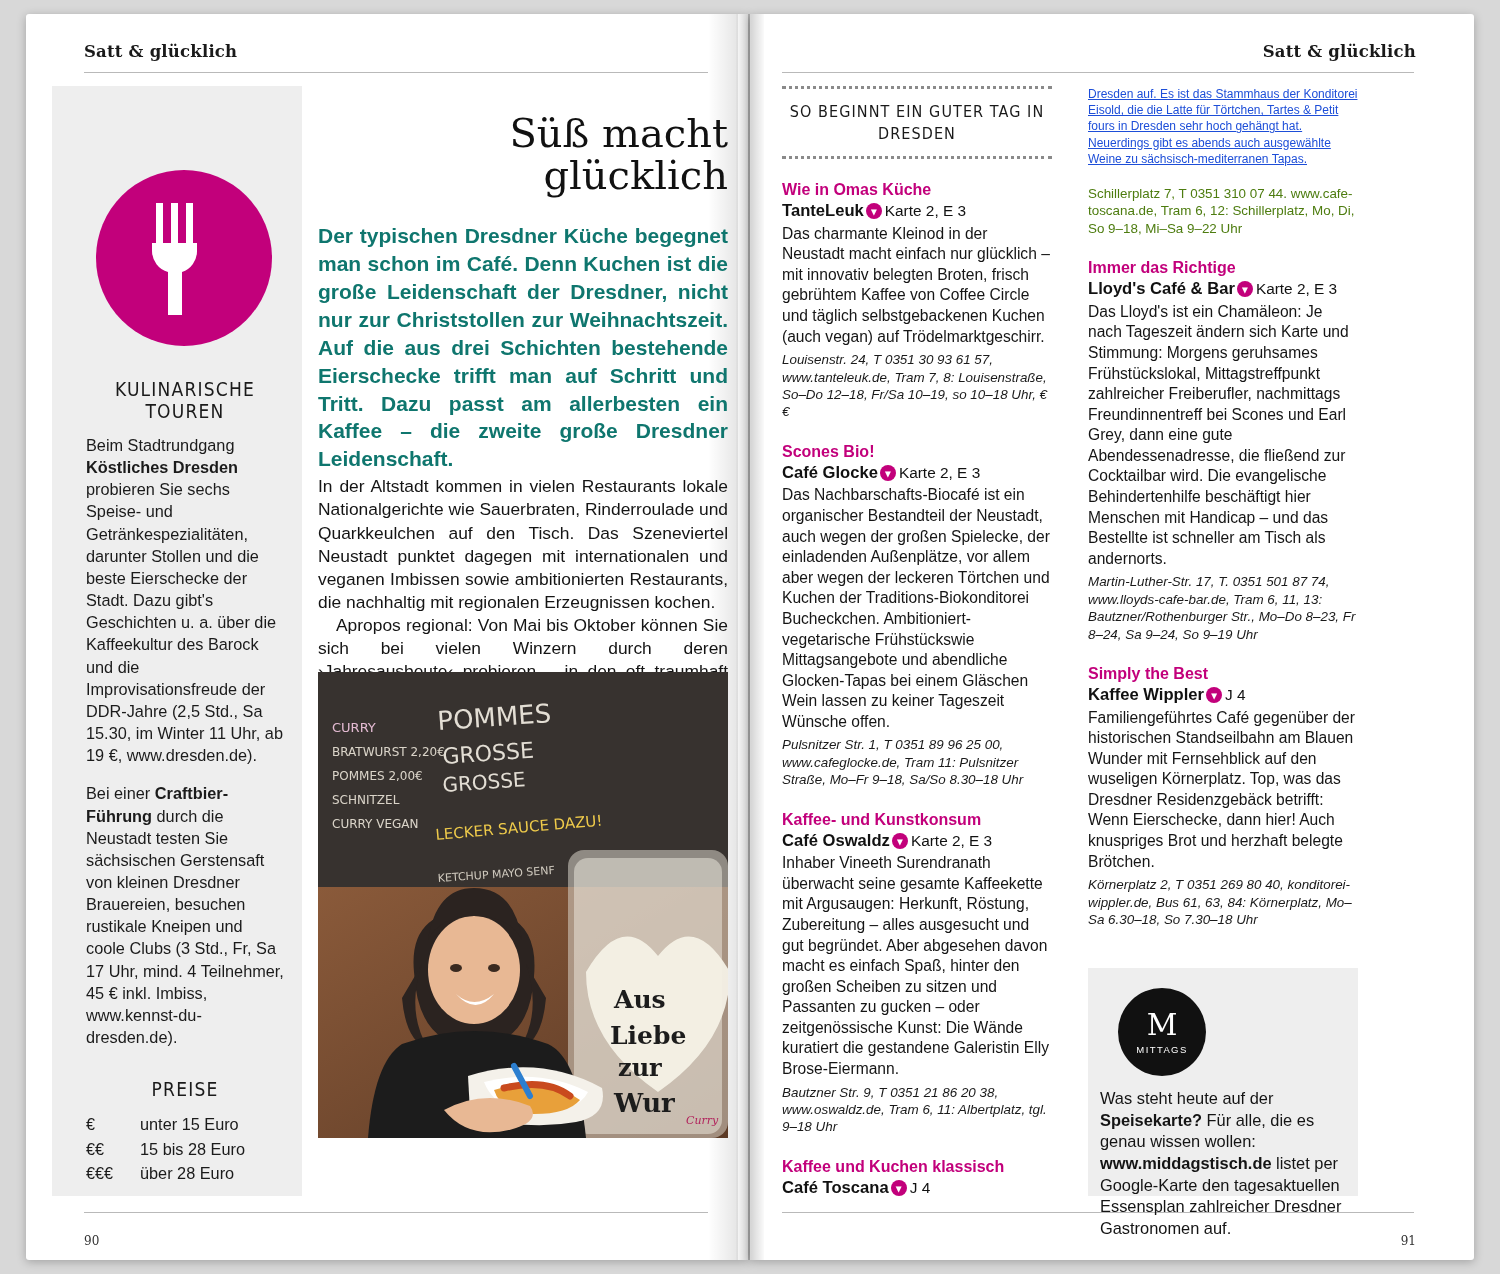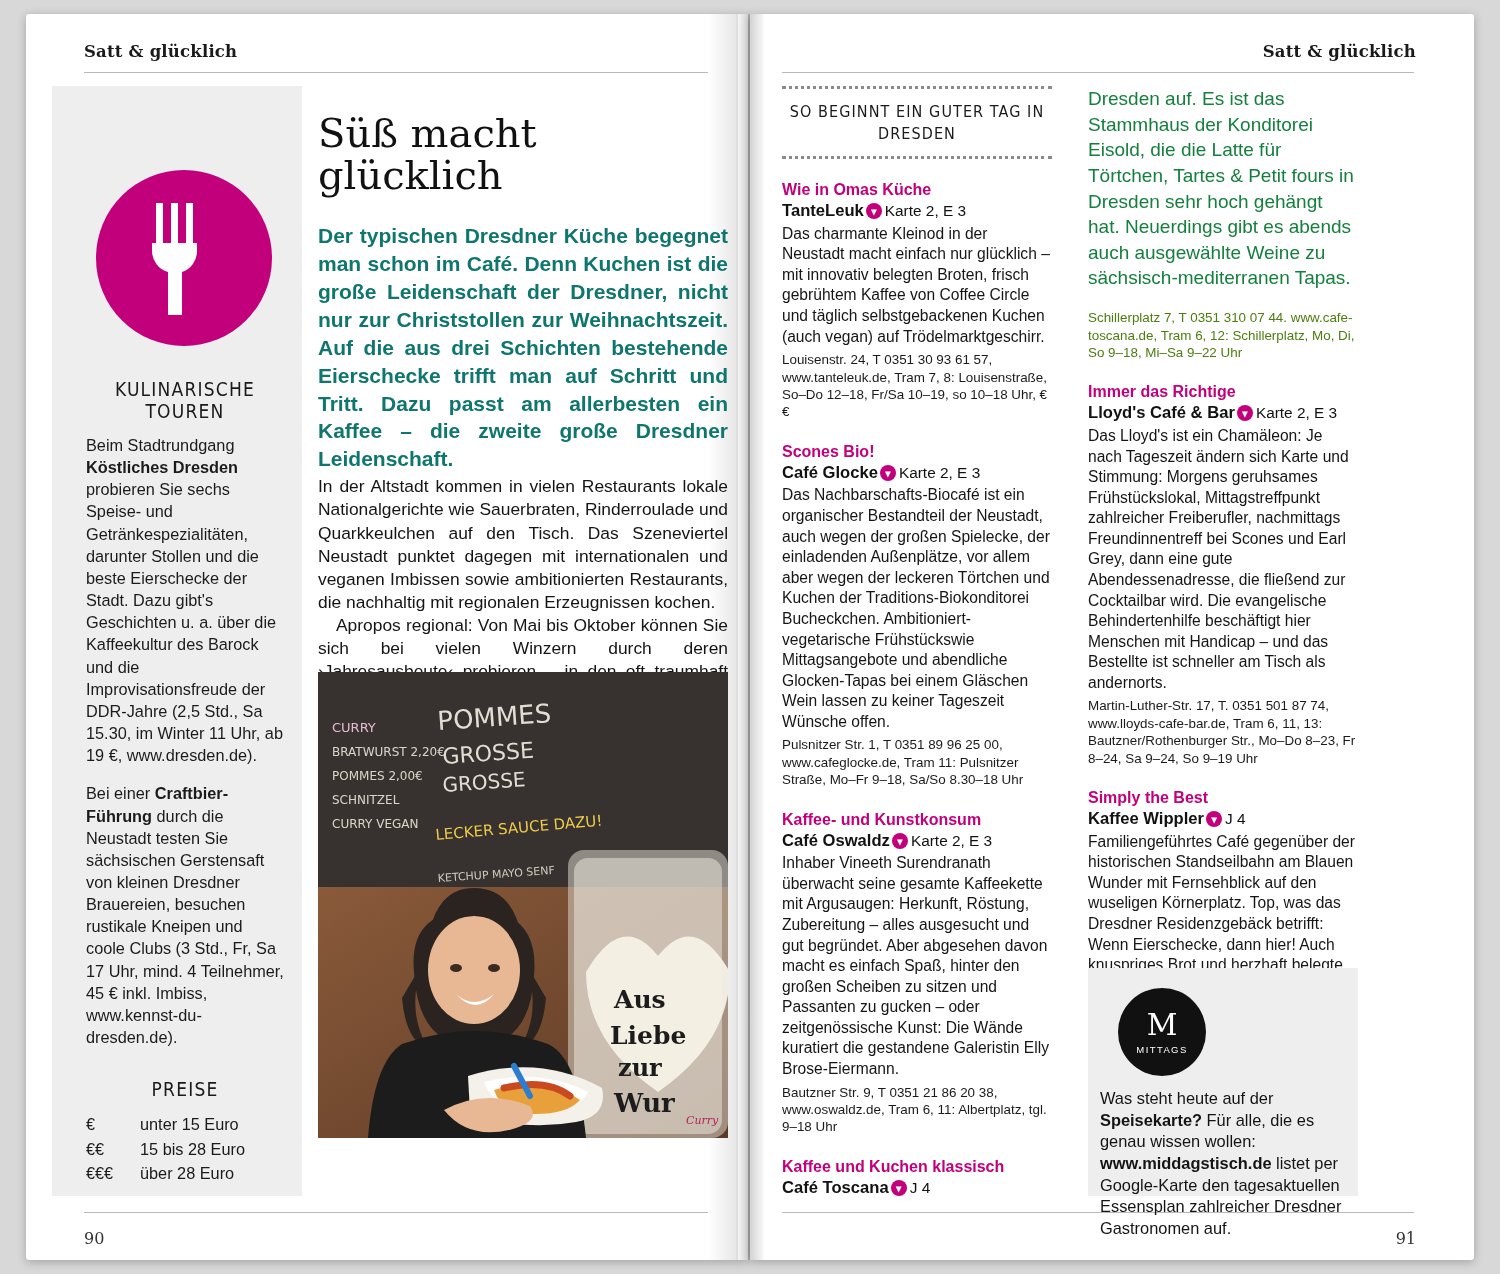--- a/index.html
+++ b/index.html
@@ -7,61 +7,61 @@
   .book{position:absolute;left:0;top:0;width:1500px;height:1274px;background:#d8d8d8;}
   .page{position:absolute;top:14px;height:1246px;background:#ffffff;box-shadow:0 2px 10px rgba(0,0,0,.25);}
   .page-left{left:26px;width:722px;border-radius:3px 0 0 3px;}
   .page-right{left:750px;width:724px;border-radius:0 3px 3px 0;}
   .gutter{position:absolute;left:736px;top:14px;width:28px;height:1246px;
      background:linear-gradient(to right,rgba(0,0,0,.02),rgba(0,0,0,.16) 45%,rgba(0,0,0,.16) 55%,rgba(0,0,0,.02));}
   .runhead{position:absolute;top:42px;font-family:"DejaVu Serif",serif;font-weight:bold;font-size:16.5px;color:#1a1a1a;letter-spacing:.2px;}
   .rh-left{left:84px;}
   .rh-right{right:84px;}
   .rule{position:absolute;height:1px;background:#b9b9b9;}
-  .folio{position:absolute;bottom:26px;font-size:16px;color:#333;font-family:"DejaVu Serif",serif;}
+  .folio{position:absolute;bottom:26px;font-size:12px;color:#333;font-family:"DejaVu Serif",serif;}
   .folio-left{left:84px;}
   .folio-right{right:84px;}
 
   
   .sidebar{position:absolute;left:52px;top:86px;width:250px;height:1110px;background:#eeeeee;}
   .sb-inner{position:absolute;left:86px;top:170px;width:198px;}
   .fork-circle{position:absolute;left:96px;top:170px;width:176px;height:176px;border-radius:50%;background:#c2007b;}
   .fork{position:absolute;left:150px;top:203px;width:64px;height:112px;}
   .sb-h{font-family:"DejaVu Sans Condensed","Liberation Sans",sans-serif;font-size:19px;letter-spacing:1.2px;color:#1a1a1a;text-align:center;margin:0 0 12px 0;font-weight:500;}
   .sb-p{font-size:16.3px;line-height:1.36;color:#1b1b1b;margin:0 0 16px 0;font-family:"Liberation Sans",sans-serif;}
   .sb-p b{font-weight:bold;}
   .price-table{font-size:16.3px;line-height:1.5;color:#1b1b1b;}
   .price-row{display:flex;}
   .price-sym{width:54px;}
 
   
   .maincol{position:absolute;left:318px;top:112px;width:410px;}
-  .headline{font-family:"DejaVu Serif",serif;font-size:40px;line-height:1.05;color:#111;margin:0 0 26px 0;text-align:left;font-weight:normal;}
+  .headline{font-family:"DejaVu Serif",serif;font-size:40px;line-height:1.05;color:#111;margin:0 0 26px 0;text-align:right;font-weight:normal;}
   .lead{font-size:21px;line-height:1.33;font-weight:bold;color:#0f766e;margin:0 0 2px 0;text-align:justify;}
   .body-p{font-size:17.4px;line-height:1.33;color:#141414;margin:0;text-align:justify;}
   .body-p.indent{text-indent:18px;}
 
   
   .photo{position:absolute;left:318px;top:672px;width:410px;height:466px;overflow:hidden;background:#5a4034;}
   .caption{position:absolute;left:318px;top:1150px;width:412px;font-family:"DejaVu Serif",serif;font-style:italic;font-size:15px;line-height:1.28;color:#1b1b1b;}
 
   
   .rcol{position:absolute;top:86px;width:270px;}
   .rcol1{left:782px;}
   .rcol2{left:1088px;}
   .boxhead{border-top:3px dotted #8a8a8a;border-bottom:3px dotted #8a8a8a;padding:12px 0 12px 0;margin:0 0 22px 0;text-align:center;
     font-family:"DejaVu Sans Condensed","Liberation Sans",sans-serif;font-size:16px;letter-spacing:1.1px;line-height:1.35;color:#1a1a1a;}
   .ent{margin:0 0 22px 0;}
   .ent-kicker{color:#c2007b;font-weight:bold;font-size:16px;margin:0 0 1px 0;font-family:"Liberation Sans",sans-serif;}
   .ent-name{font-size:16.6px;font-weight:bold;color:#111;margin:0 0 2px 0;line-height:1.3;}
   .mapref{font-weight:normal;font-size:15.4px;color:#111;}
   .pin{display:inline-block;width:16px;height:16px;border-radius:50%;background:#c2007b;color:#fff;font-size:10.5px;line-height:16px;text-align:center;vertical-align:1px;margin:0 3px 0 2px;}
   .ent-desc{font-size:15.6px;line-height:1.32;color:#151515;margin:0 0 4px 0;text-align:left;}
-  .ent-info{font-size:13.4px;line-height:1.3;color:#1a1a1a;margin:0;}
-  .cont-p{font-size:19px;line-height:1.35;color:#15803d;margin:0 0 18px 0;}
+  .ent-info{font-size:13.4px;line-height:1.3;color:#1a1a1a;margin:0;font-style:italic;}
+  .cont-p{font-size:12px;line-height:1.35;color:#1d4ed8;margin:0 0 18px 0;text-decoration:underline;}
   .addr-p{font-size:13.4px;line-height:1.3;color:#4d7c0f;margin:0 0 22px 0;}
 
   .adbox{position:absolute;left:1088px;top:968px;width:270px;height:228px;background:#eeeeee;}
   .adlogo{position:absolute;left:1118px;top:988px;width:88px;height:88px;border-radius:50%;background:#111;color:#fff;text-align:center;}
   .adlogo .m{font-family:"DejaVu Serif",serif;font-size:30px;line-height:1;margin-top:22px;}
   .adlogo .lbl{font-size:9.5px;letter-spacing:1.4px;margin-top:4px;}
   .adtext{position:absolute;left:1100px;top:1088px;width:248px;font-size:16.4px;line-height:1.32;color:#141414;}
   .adtext b{font-weight:bold;}
   .spine-shadow{position:absolute;left:708px;top:14px;width:30px;height:1246px;background:linear-gradient(to right,rgba(0,0,0,0),rgba(0,0,0,.10));}
 </style>

